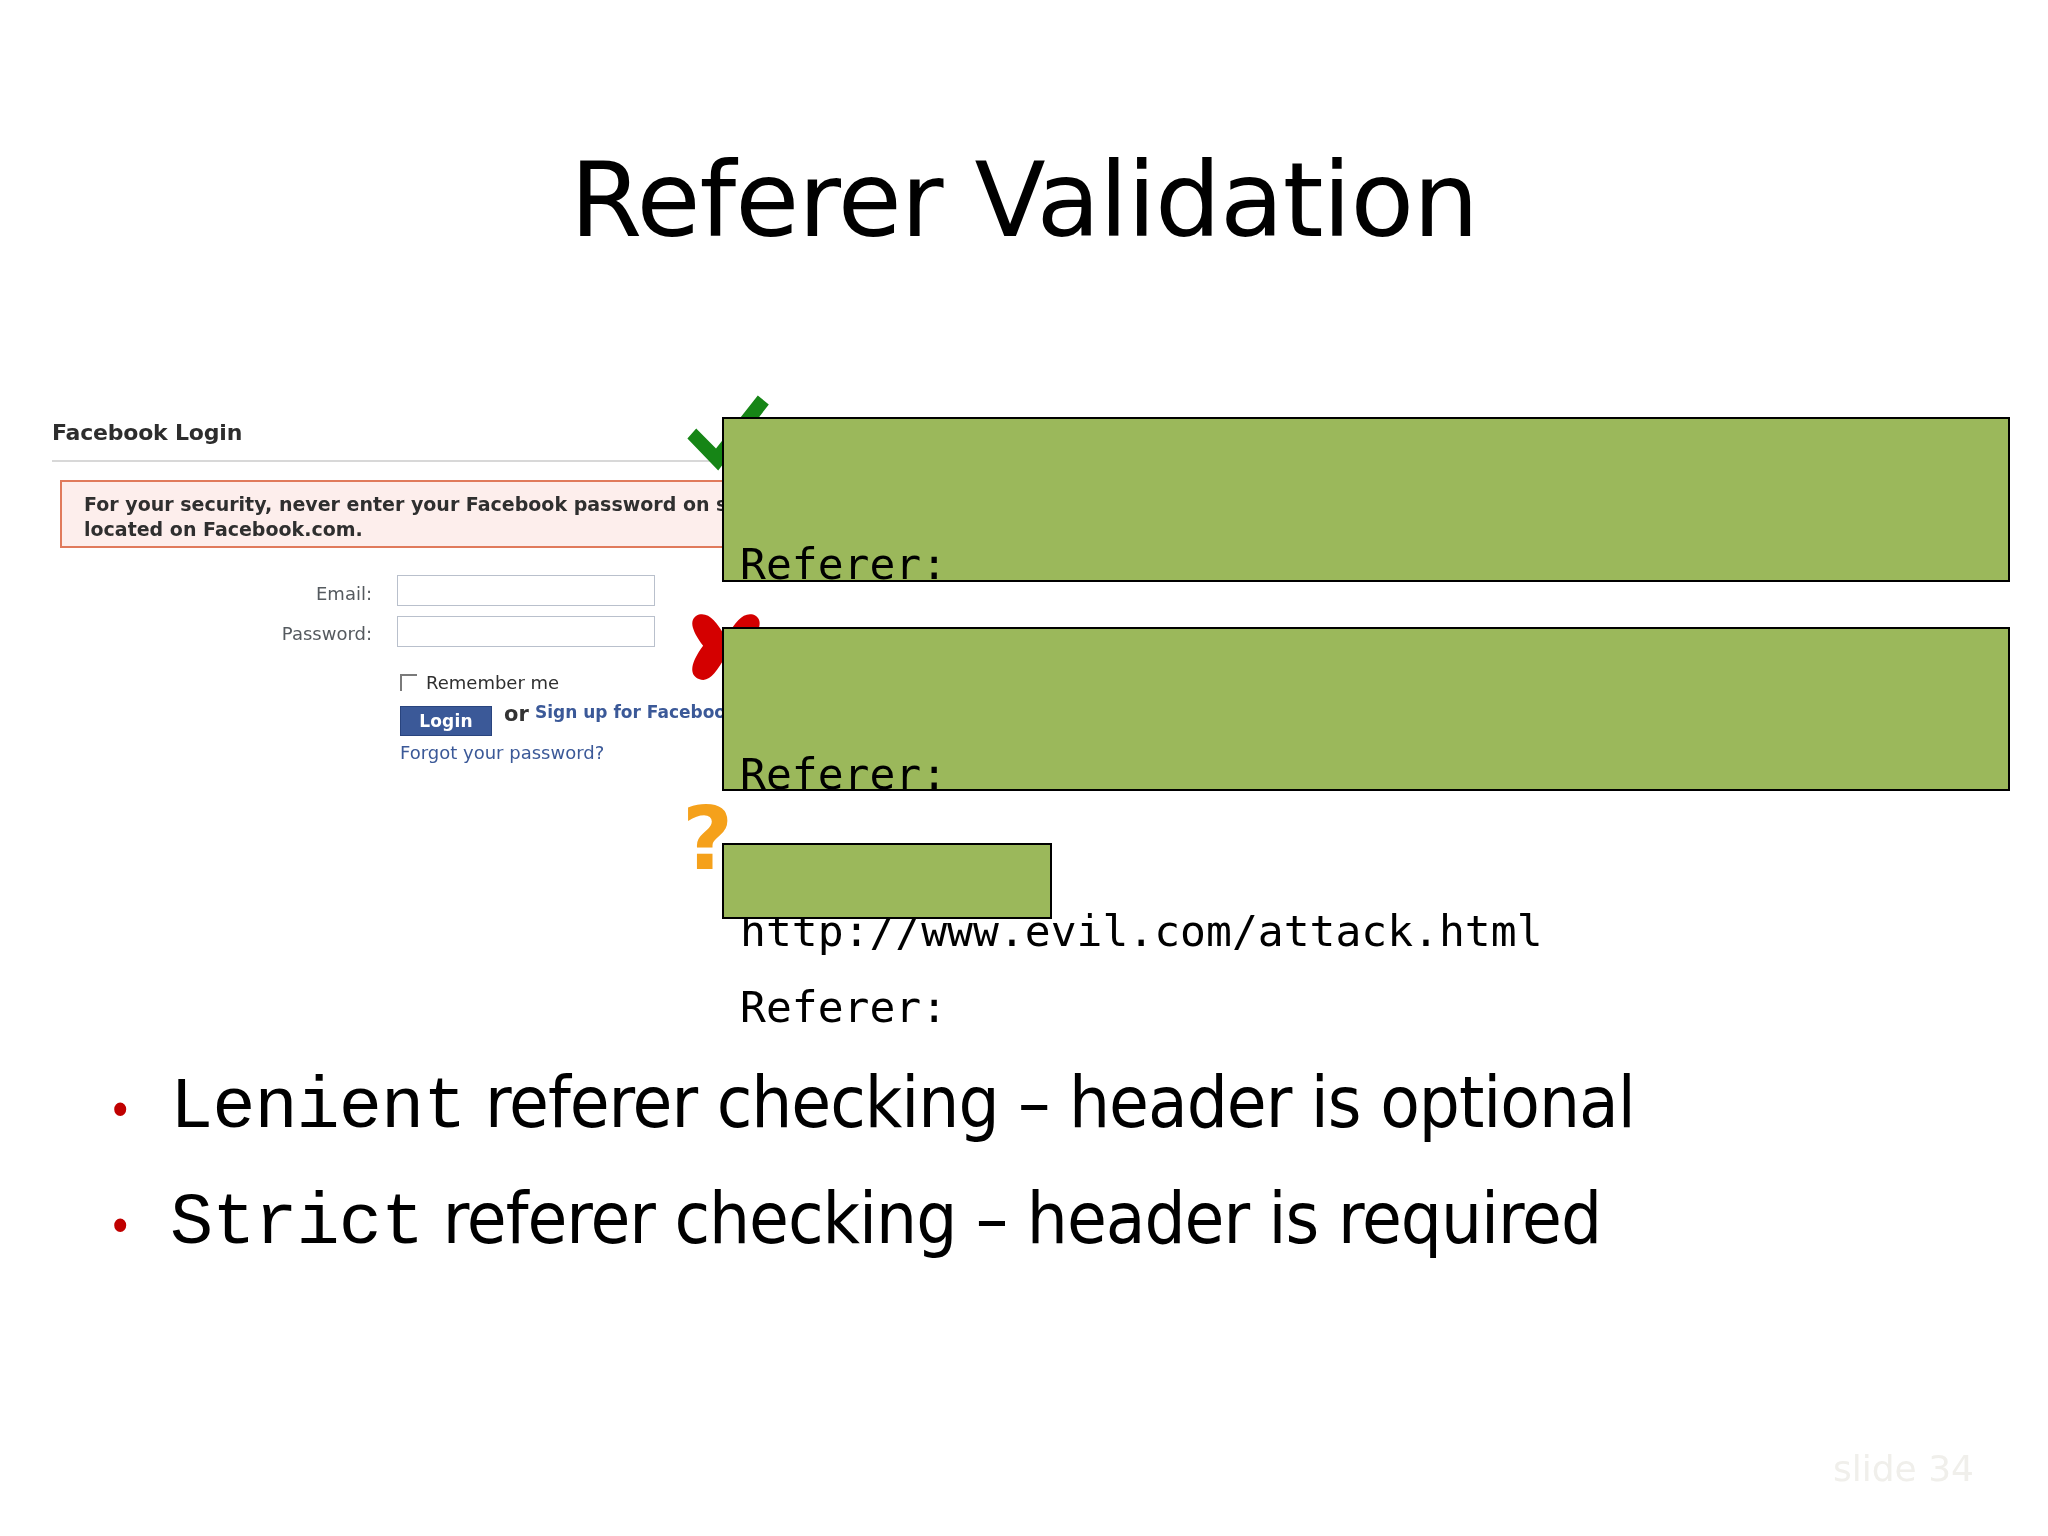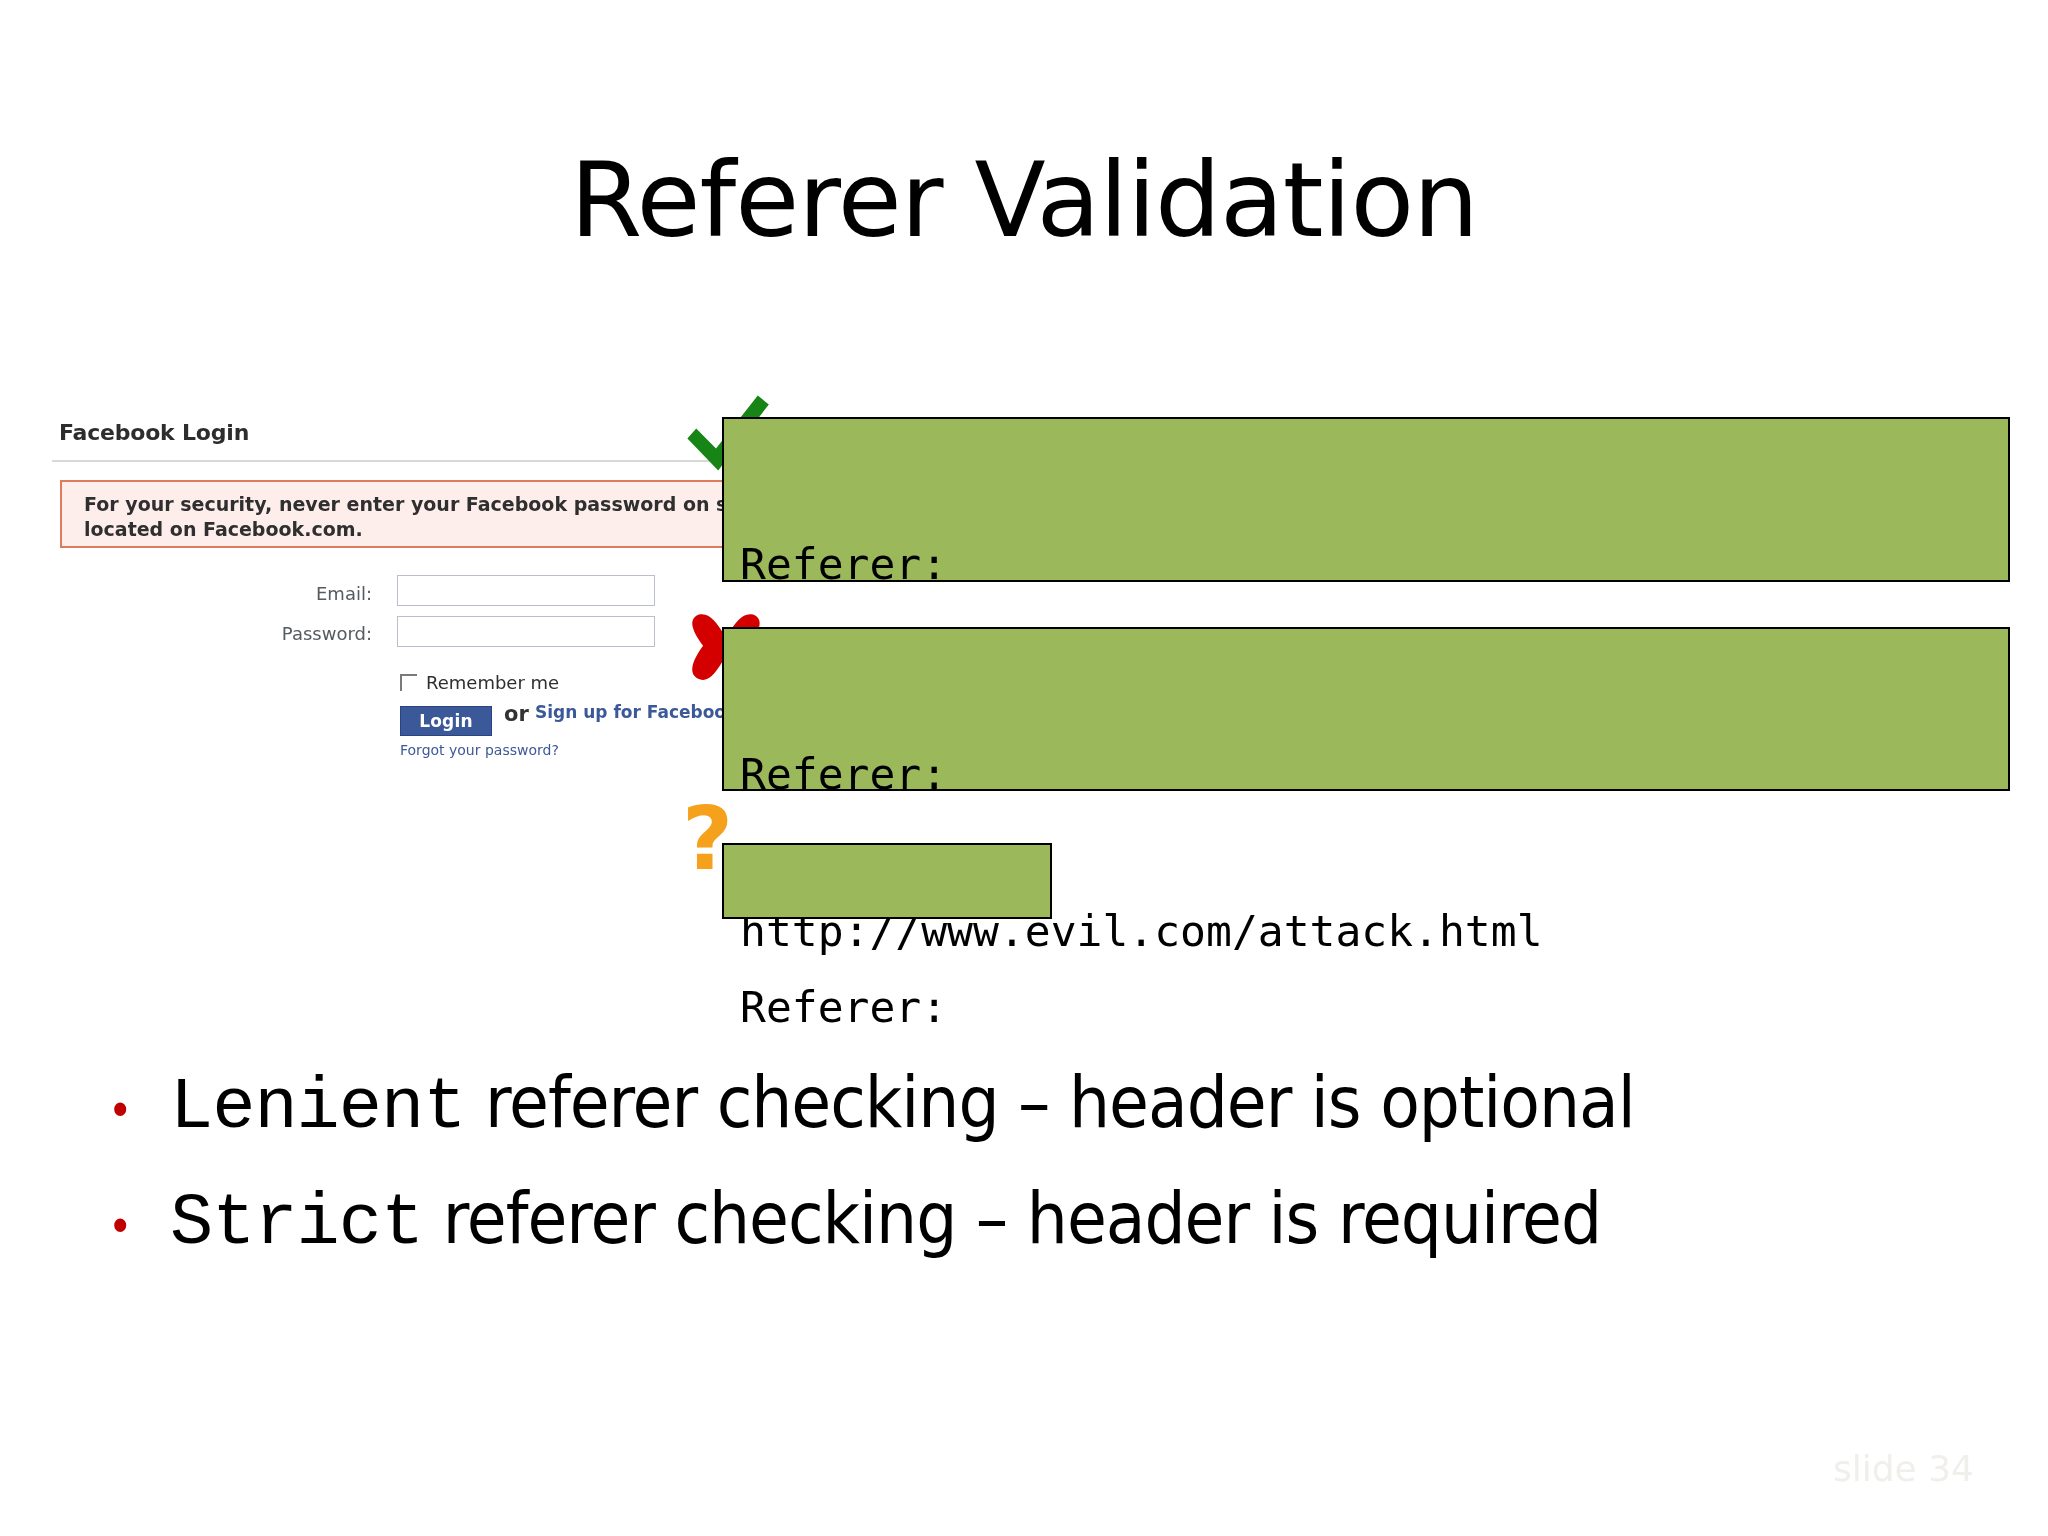--- a/index.html
+++ b/index.html
@@ -39,21 +39,21 @@
     position: absolute;
     left: 52px;
     top: 420px;
     width: 845px;
     height: 390px;
     background: #ffffff;
     font-family: "DejaVu Sans", sans-serif;
   }
   #fb-heading {
     position: absolute;
-    left: 7px;
+    left: 0;
     top: 0px;
     font-size: 22px;
     font-weight: bold;
     color: #2d2d2d;
     letter-spacing: -0.2px;
   }
   #fb-rule {
     position: absolute;
     left: 0px;
     top: 40px;
@@ -159,21 +159,21 @@
     top: 282px;
     font-size: 17px;
     font-weight: bold;
     color: #3b5998;
     white-space: nowrap;
   }
   #fb-forgot {
     position: absolute;
     left: 348px;
     top: 322px;
-    font-size: 14px;
+    font-size: 18px;
     color: #3b5998;
   }
 
   
   .green-box {
     position: absolute;
     background: #9bb85b;
     border: 2px solid #000000;
     box-sizing: border-box;
     font-family: "DejaVu Sans Mono", monospace;

